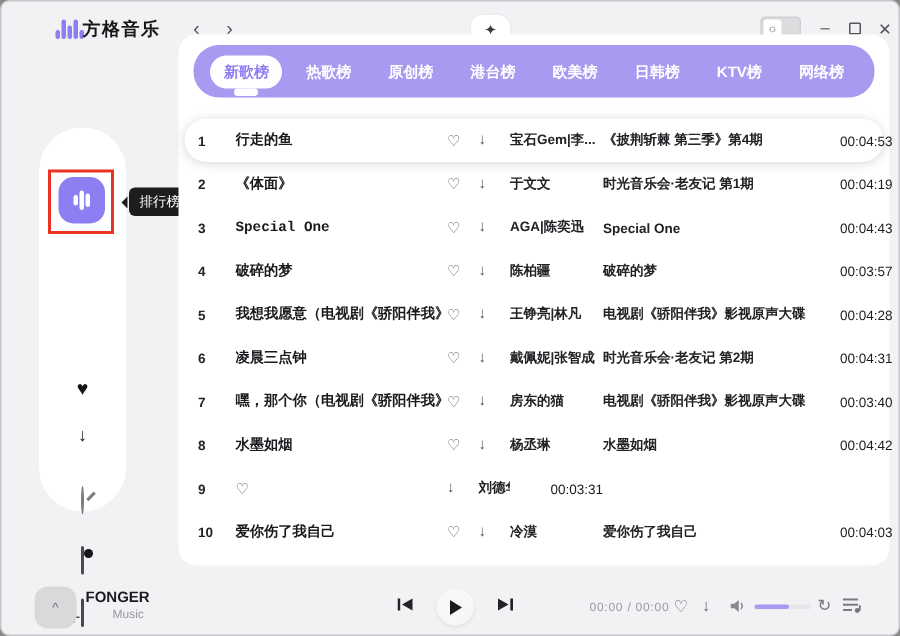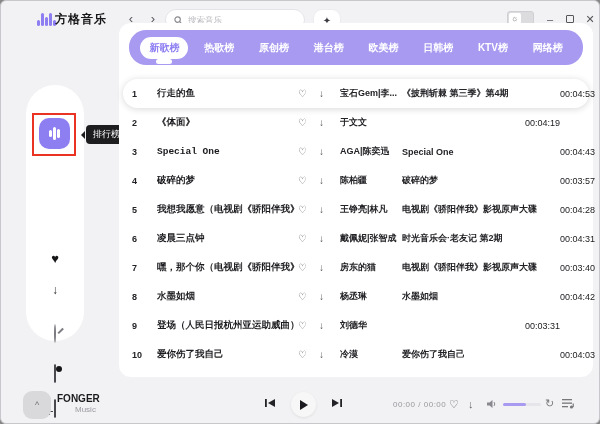--- a/index.html
+++ b/index.html
@@ -109,29 +109,20 @@
     <div class="logo">
       <i style="height:6px"></i>
         <i style="height:13px"></i>
         <i style="height:9px"></i>
         <i style="height:13px"></i>
         <i style="height:6px"></i>
     </div>
     <div class="app-title">方格音乐</div>
     <div class="navbtn nav-back">‹</div>
     <div class="navbtn nav-fwd">›</div>
-    <div class="searchbox">
-      <span>
-        <svg width="9" height="9" viewBox="0 0 10 10">
-            <circle cx="4" cy="4" r="3" fill="none" stroke="#8a8a90" stroke-width="1.3"></circle>
-            <line x1="6.3" y1="6.3" x2="9" y2="9" stroke="#8a8a90" stroke-width="1.3"></line>
-          </svg>
-      </span>
-      <input type="text" placeholder="搜索音乐" style="">
-    </div>
     <div class="sparkle-btn"><span>✦</span></div>
     <div class="theme-toggle">
       <div class="theme-knob">☼</div>
     </div>
     <div class="winbtn btn-min">–</div>
     <div class="winbtn btn-max">
         <span class="max-square"></span>
       </div>
     <div class="winbtn btn-close">✕</div>
   </div>
@@ -196,20 +187,21 @@
     <span class="c-artist">宝石Gem|李...</span>
     <span class="c-album">《披荆斩棘 第三季》第4期</span>
     <span class="c-duration">00:04:53</span>
   </div>
         <div class="song-row">
     <span class="c-rank">2</span>
     <span class="c-title">《体面》</span>
     <span class="row-icon c-heart">♡</span>
     <span class="row-icon c-dl">↓</span>
     <span class="c-artist">于文文</span>
+    <span class="c-album">时光音乐会·老友记 第1期</span>
     <span class="c-duration">00:04:19</span>
   </div>
         <div class="song-row">
     <span class="c-rank">3</span>
     <span class="c-title">Special One</span>
     <span class="row-icon c-heart">♡</span>
     <span class="row-icon c-dl">↓</span>
     <span class="c-artist">AGA|陈奕迅</span>
     <span class="c-album">Special One</span>
     <span class="c-duration">00:04:43</span>
@@ -254,21 +246,20 @@
     <span class="c-rank">8</span>
     <span class="c-title">水墨如烟</span>
     <span class="row-icon c-heart">♡</span>
     <span class="row-icon c-dl">↓</span>
     <span class="c-artist">杨丞琳</span>
     <span class="c-album">水墨如烟</span>
     <span class="c-duration">00:04:42</span>
   </div>
         <div class="song-row">
     <span class="c-rank">9</span>
-    <span class="c-title">登场（人民日报杭州亚运助威曲）</span>
     <span class="row-icon c-heart">♡</span>
     <span class="row-icon c-dl">↓</span>
     <span class="c-artist">刘德华</span>
     <span class="c-duration">00:03:31</span>
   </div>
         <div class="song-row">
     <span class="c-rank">10</span>
     <span class="c-title">爱你伤了我自己</span>
     <span class="row-icon c-heart">♡</span>
     <span class="row-icon c-dl">↓</span>

